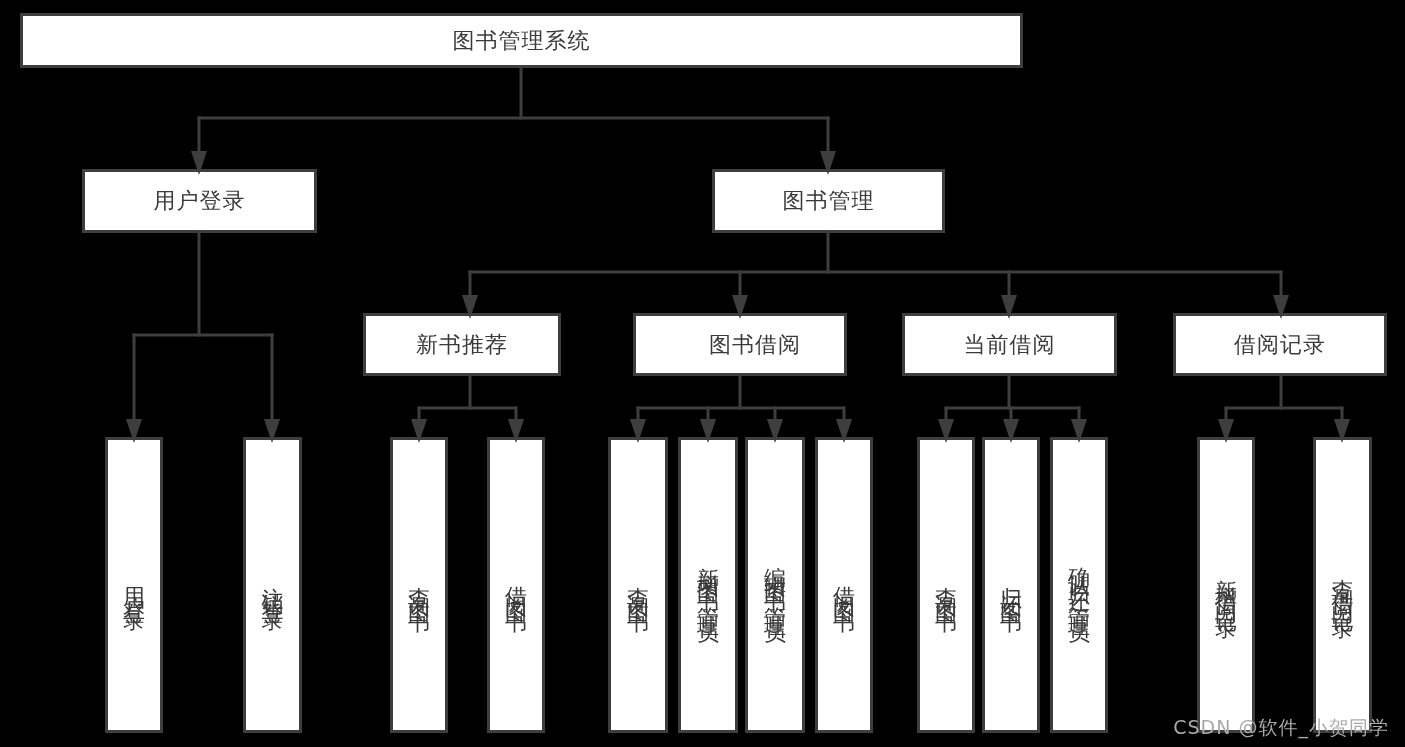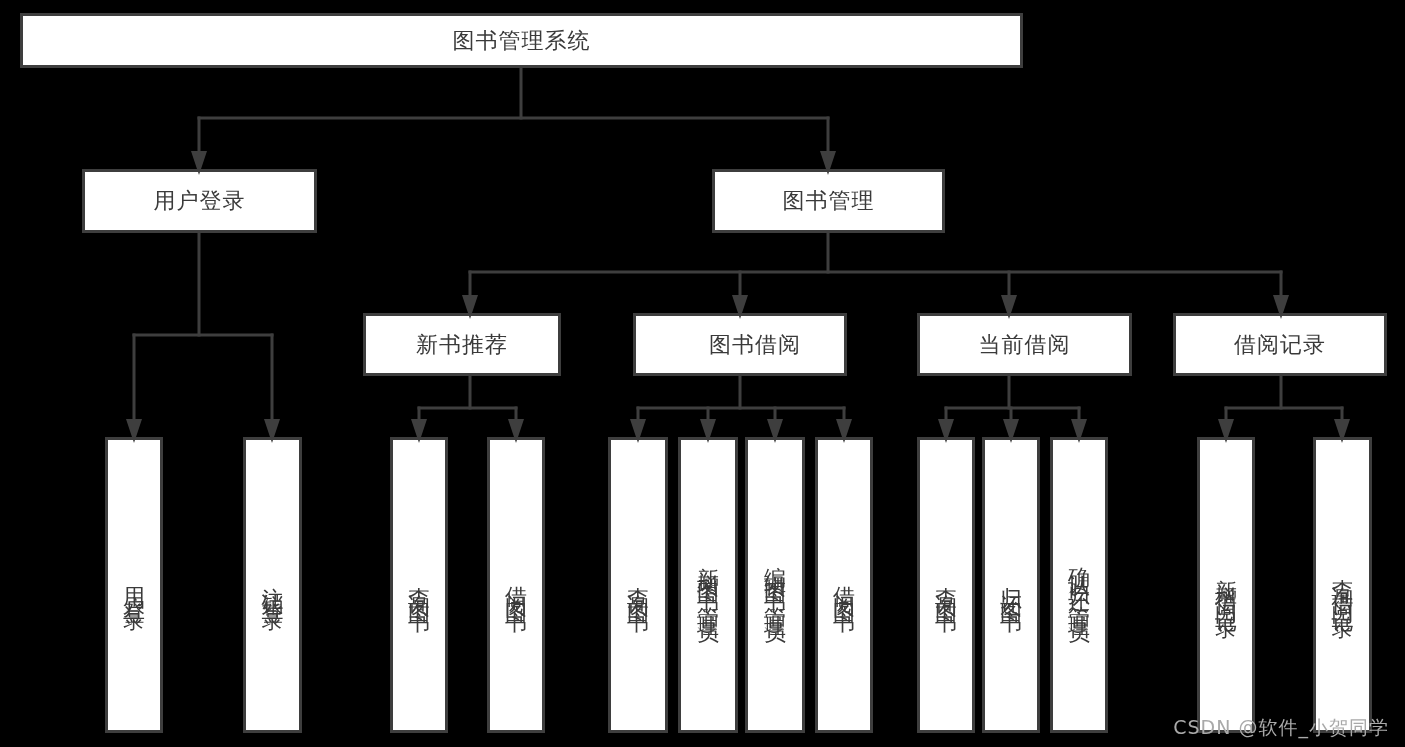--- a/index.html
+++ b/index.html
@@ -75,21 +75,21 @@
       </div>
       <div class="node h" style="left: 712px; top: 169px; width: 233px; height: 64px; text-align: right;">
         <span class="node-label">图书管理</span>
       </div>
       <div class="node h" style="left: 363px; top: 313px; width: 198px; height: 63px;">
         <span class="node-label">新书推荐</span>
       </div>
       <div class="node h" style="left: 633px; top: 313px; width: 214px; height: 63px; padding-left: 30px;">
         <span class="node-label">图书借阅</span>
       </div>
-      <div class="node h" style="left: 902px; top: 313px; width: 215px; height: 63px; margin-left: 15px;">
+      <div class="node h" style="left: 902px; top: 313px; width: 215px; height: 63px;">
         <span class="node-label">当前借阅</span>
       </div>
       <div class="node h" style="left: 1173px; top: 313px; width: 214px; height: 63px;">
         <span class="node-label">借阅记录</span>
       </div>
       <div class="node v" style="left: 105px; top: 437px; width: 58px; height: 296px;">
         <span class="node-label">用户登录</span>
       </div>
       <div class="node v" style="left: 243px; top: 437px; width: 59px; height: 296px;">
         <span class="node-label">注销登录</span>

